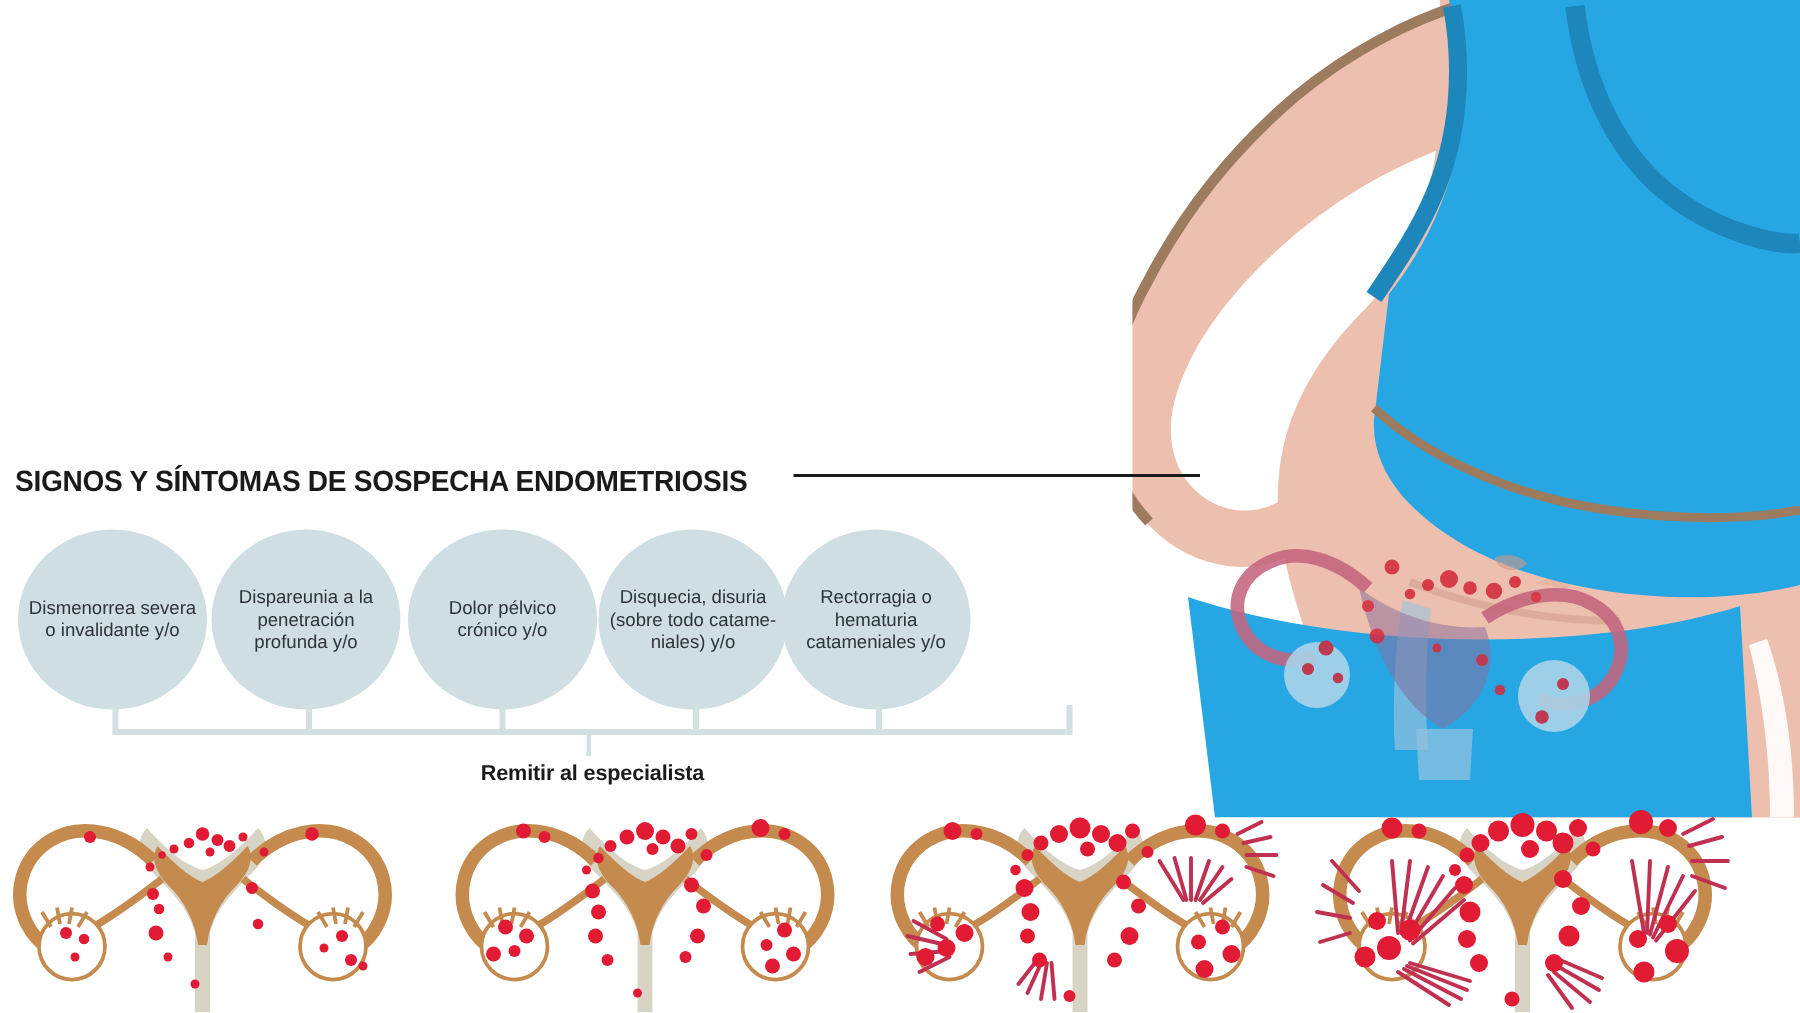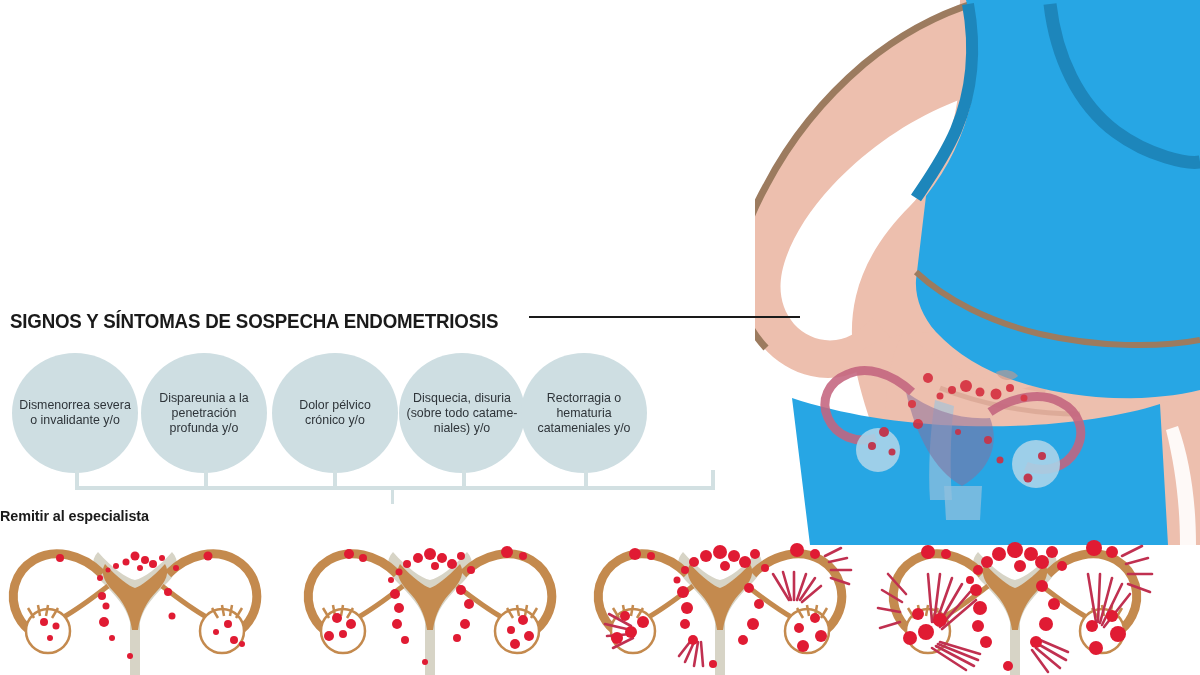--- a/index.html
+++ b/index.html
@@ -37,21 +37,21 @@
 
   
   .bracket{position:absolute;left:0;top:470px;width:790px;height:24px;}
   .br-h{position:absolute;left:75px;top:16px;width:636px;height:4px;
         background:#d2e0e2;}
   .br-v{position:absolute;top:0;width:4px;height:20px;background:#d2e0e2;}
   .br-stem{position:absolute;left:391px;top:20px;width:3px;height:14px;
            background:#d2e0e2;}
 
   .refer{position:absolute;left:0;top:508px;width:790px;
-         font-size:14.4px;font-weight:700;color:#1a1a1a;
+         text-align:center;font-size:14.4px;font-weight:700;color:#1a1a1a;
          letter-spacing:-0.1px;}
 
   
   .uterus-row{position:absolute;left:0;top:534px;width:1200px;height:141px;}
   .uterus-cell{position:absolute;top:0;width:290px;height:141px;}
   .u0{left:-10px;} .u1{left:285px;} .u2{left:575px;} .u3{left:870px;}
 </style>
 </head>
 <body>
 

